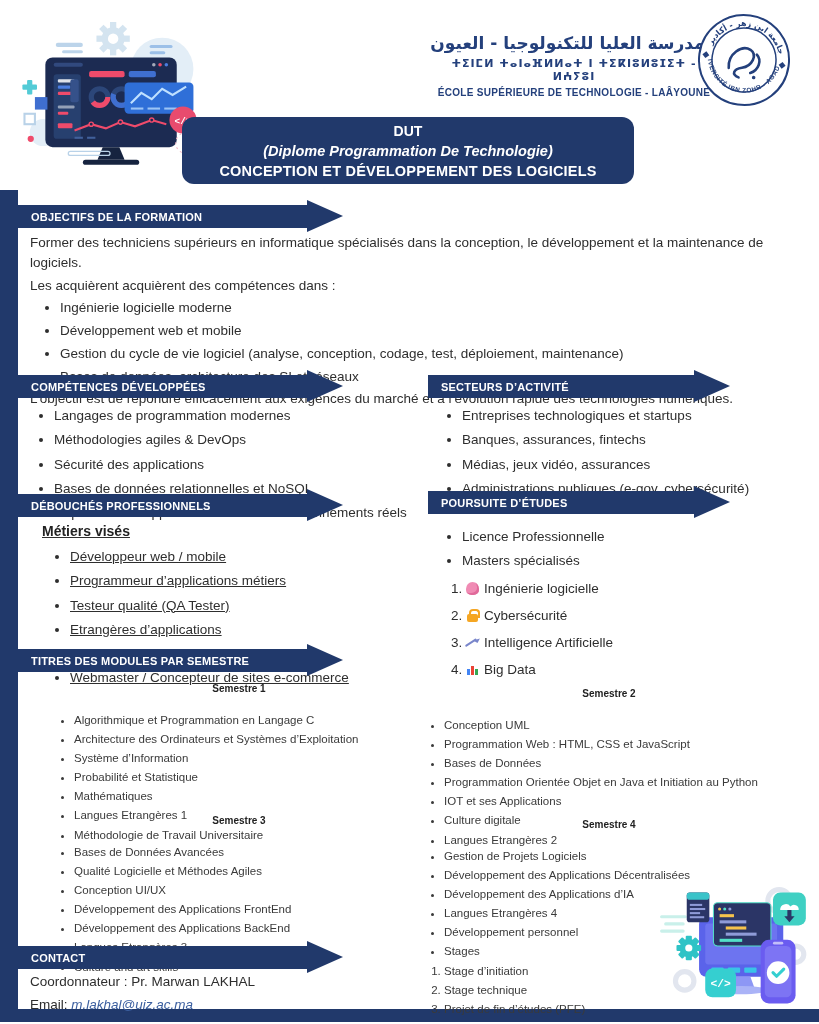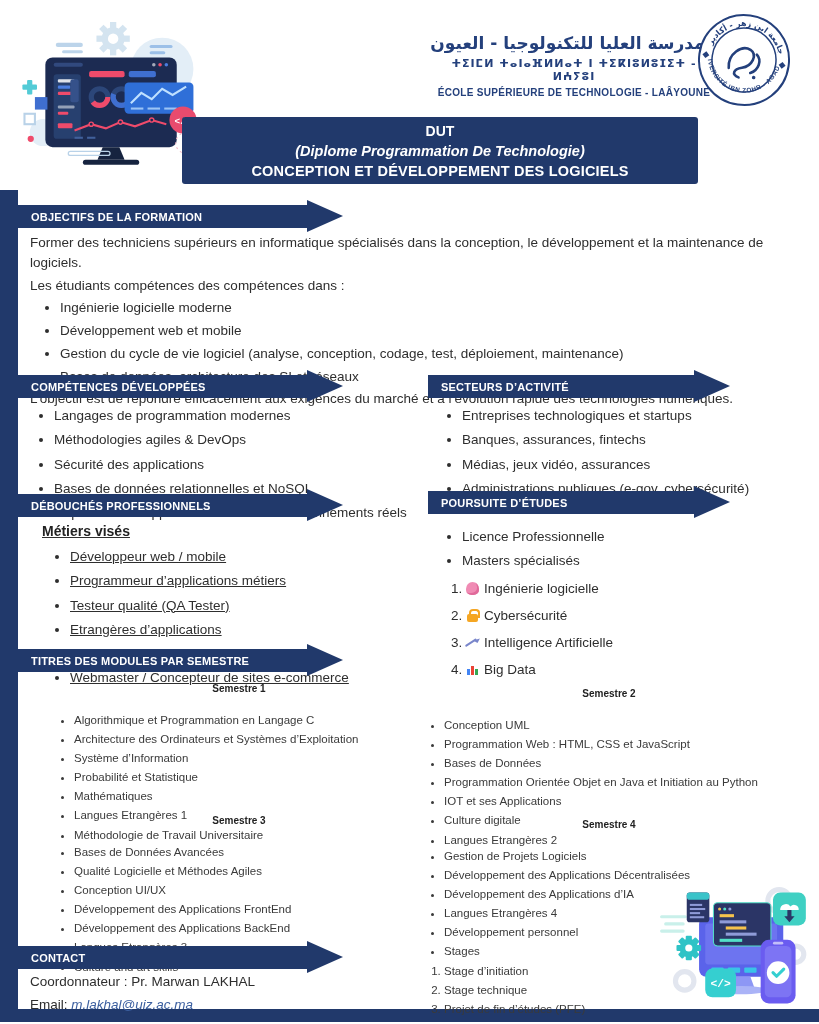--- a/index.html
+++ b/index.html
@@ -18,22 +18,22 @@
   
   .hero-illustration{position:absolute;left:16px;top:22px;width:188px;height:146px;}
   .devtools-illustration{position:absolute;left:658px;top:880px;width:154px;height:134px;}
   .header-text{position:absolute;left:428px;top:32px;width:292px;text-align:center;color:#24407c;}
   .header-text .arabic{font-size:17px;font-weight:bold;font-family:"DejaVu Sans",sans-serif;line-height:1.3;}
   .header-text .tifinagh{font-size:11px;font-weight:bold;letter-spacing:1px;margin-top:3px;font-family:"DejaVu Sans",sans-serif;}
   .header-text .french{font-size:10px;font-weight:bold;letter-spacing:.3px;margin-top:4px;}
   .seal{position:absolute;left:696px;top:12px;width:96px;height:96px;transform:rotate(8deg);}
 
   
-  .title-banner{position:absolute;left:182px;top:117px;width:516px;height:67px;background:var(--navy);
-    border-radius:3px;color:#fff;display:flex;flex-direction:column;justify-content:center;align-items:center;
+  .title-banner{position:absolute;left:182px;top:117px;width:452px;height:67px;background:var(--navy);
+    border-radius:12px;color:#fff;display:flex;flex-direction:column;justify-content:center;align-items:center;
     text-align:center;padding:2px 8px;}
   .title-banner .tb1{font-size:14px;font-weight:bold;line-height:20px;}
   .title-banner .tb2{font-size:14.5px;font-weight:bold;font-style:italic;line-height:20px;}
   .title-banner .tb3{font-size:14.5px;font-weight:bold;line-height:20px;letter-spacing:.2px;}
 
   
   .banner{position:absolute;height:23px;background:var(--navy);color:#fff;display:flex;align-items:center;
     padding-left:13px;font-size:11px;font-weight:bold;letter-spacing:.2px;white-space:nowrap;}
   .banner::after{content:"";position:absolute;left:100%;top:-5px;width:0;height:0;
     border-top:16.5px solid transparent;border-bottom:16.5px solid transparent;border-left:36px solid var(--navy);}
@@ -185,21 +185,21 @@
     <div class="tb1">DUT</div>
     <div class="tb2">(Diplome Programmation De Technologie)</div>
     <div class="tb3">CONCEPTION ET DÉVELOPPEMENT DES LOGICIELS</div>
   </div>
 
   <div class="banner" style="left:18px;top:205px;width:289px;">
     <span>OBJECTIFS DE LA FORMATION</span>
   </div>
   <div class="content" style="left:30px;top:233px;width:772px;">
     <p>Former des techniciens supérieurs en informatique spécialisés dans la conception, le développement et la maintenance de logiciels.</p>
-    <p>Les étudiants compétences des compétences dans :</p>
+    <p>Les acquièrent acquièrent des compétences dans :</p>
     <ul>
         <li>Ingénierie logicielle moderne</li>
         <li>Développement web et mobile</li>
         <li>Gestion du cycle de vie logiciel (analyse, conception, codage, test, déploiement, maintenance)</li>
         <li>Bases de données, architecture des SI et réseaux</li>
       </ul>
     <p>L’objectif est de répondre efficacement aux exigences du marché et à l’évolution rapide des technologies numériques.</p>
   </div>
 
   <div class="banner" style="left:18px;top:375px;width:289px;">

